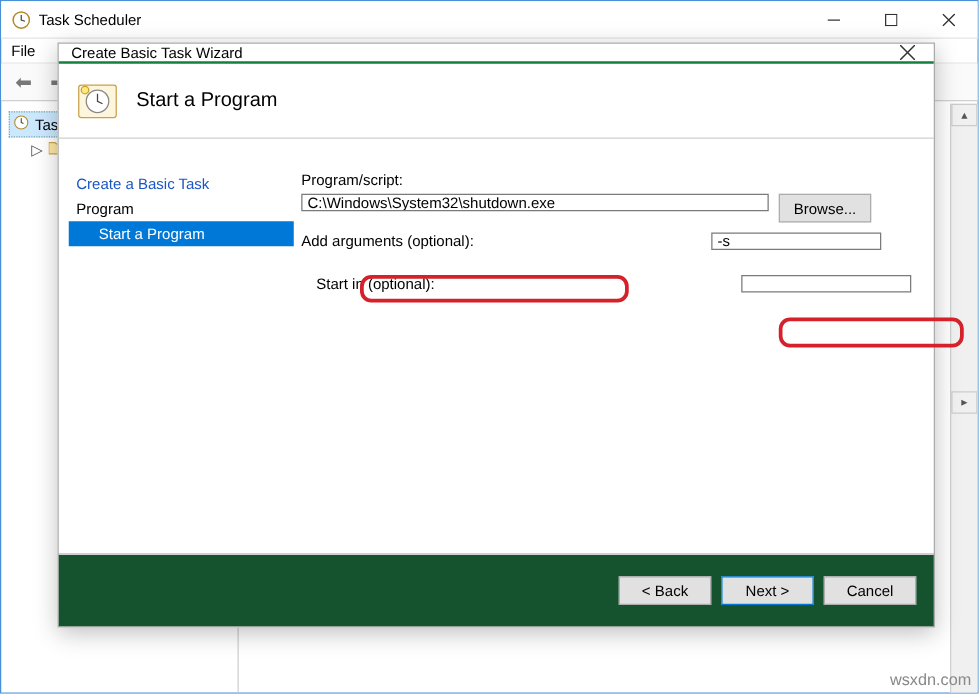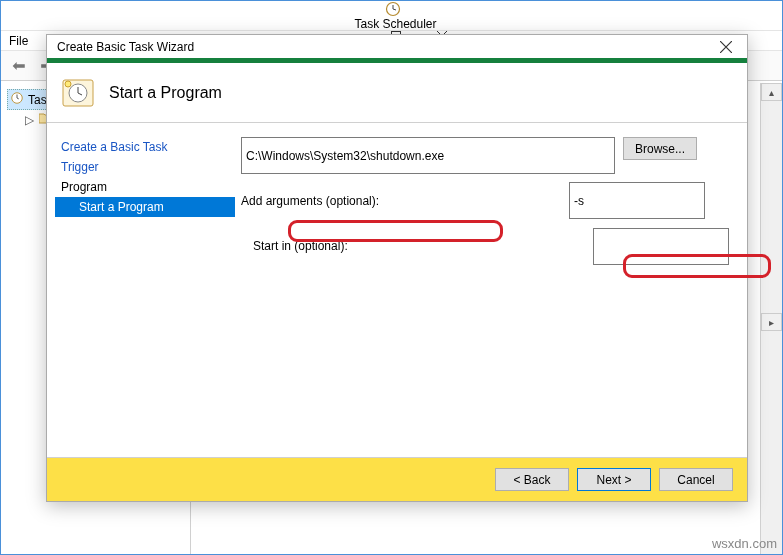--- a/index.html
+++ b/index.html
@@ -1,20 +1,20 @@
 <!DOCTYPE html>
 <html><head>
   <meta charset="utf-8">
   <style>
     * { box-sizing: border-box; font-family: "Segoe UI", Tahoma, sans-serif; font-size: 12px; }
     body { margin: 0; width: 783px; height: 555px; background: #fff; overflow: hidden; position: relative; }
 
     
     .parent-window { width: 783px; height: 555px; border: 1px solid #4a90d9; background: #fff; position: relative; }
-    .parent-titlebar { height: 30px; background: #fff; display: flex; align-items: center; padding-left: 8px; border-bottom: 1px solid #e5e5e5; flex-direction: column; }
+    .parent-titlebar { height: 30px; background: #fff; display: flex; align-items: center; padding-left: 8px; border-bottom: 1px solid #e5e5e5; }
     .parent-titlebar .icon { width: 16px; height: 16px; margin-right: 6px; }
     .parent-titlebar .title { flex: 1; }
     .win-controls { display: flex; height: 100%; }
     .win-btn { width: 46px; display: flex; align-items: center; justify-content: center; color: #555; }
     .parent-menu { height: 20px; padding-left: 8px; display: flex; align-items: center; border-bottom: 1px solid #e5e5e5; }
     .parent-toolbar { height: 30px; display: flex; align-items: center; padding-left: 6px; gap: 4px; border-bottom: 1px solid #d0d0d0; background: #fafafa; }
     .nav-arrow { width: 24px; height: 24px; display: flex; align-items: center; justify-content: center; color: #777; font-size: 16px; }
     .parent-body { position: absolute; top: 82px; left: 0; right: 0; bottom: 0; display: flex; }
     .tree-pane { width: 190px; border-right: 1px solid #d0d0d0; padding: 6px; }
     .tree-root { display: flex; align-items: center; gap: 4px; background: #cce8ff; border: 1px dotted #7aa; padding: 1px 2px; }
@@ -22,43 +22,43 @@
     .tree-expand { width: 10px; color: #555; }
     .right-strip { width: 22px; border-left: 1px solid #d0d0d0; background: #f0f0f0; position: relative; }
     .strip-up, .strip-down { position: absolute; left: 0; right: 0; height: 18px; display: flex; align-items: center; justify-content: center; background: #f0f0f0; border: 1px solid #ccc; font-size: 10px; color: #555;}
     .strip-up { top: 0; }
     .strip-down { top: 230px; }
     .center-pane { flex: 1; }
     .watermark { position: absolute; right: 6px; bottom: 4px; font-size: 13px; color: #888; }
 
     
     .wizard { position: absolute; left: 46px; top: 34px; width: 702px; height: 468px; background: #fff; border: 1px solid #aaa; box-shadow: 0 4px 18px rgba(0,0,0,0.25); }
-    .wiz-titlebar { height: 28px; display: flex; align-items: center; padding: 0 2px 0 10px; border-bottom: 5px solid #15803d; }
+    .wiz-titlebar { height: 16px; display: flex; align-items: center; padding: 0 2px 0 10px; border-bottom: 2px solid #15803d; }
     .wiz-titlebar .title { flex: 1; }
     .close-x { width: 38px; height: 100%; display:flex; align-items:center; justify-content:center; font-size: 15px; }
     .wiz-header { height: 60px; display: flex; align-items: center; padding-left: 14px; gap: 14px; border-bottom: 1px solid #d0d0d0; }
     .wiz-header .big-icon { width: 34px; height: 34px; }
     .wiz-header .heading { font-size: 16px; }
     .wiz-body { position: absolute; top: 90px; left: 0; right: 0; bottom: 42px; display: flex; }
     .wiz-nav { width: 190px; padding: 12px 0 0 8px; }
     .wiz-nav .step { padding: 3px 6px; color: #1a56c4; }
     .wiz-nav .sub { padding-left: 24px; }
     .wiz-nav .plain { color: #000; }
     .wiz-nav .selected { background: #0078d7; color: #fff; width: 180px; }
     .wiz-form { flex: 1; padding: 12px 18px 0 4px; }
     .form-row { margin-bottom: 8px; }
     .form-row.inline { display: flex; align-items: center; gap: 8px; }
     .label { margin-bottom: 4px; }
     .prog-wrap { display: flex; gap: 8px; }
-    input[type=text] { border: 1px solid #7a7a7a; height: 37px; padding: 1px 4px; background: #fff; font-size: 12px; }
+    input[type=text] { border: 1px solid #7a7a7a; height: 14px; padding: 1px 4px; background: #fff; font-size: 12px; }
     .prog-input { width: 374px; }
     .arg-input { width: 136px; }
     .start-input { width: 136px; }
     .btn { height: 23px; min-width: 74px; background: #e1e1e1; border: 1px solid #adadad; padding: 0 10px; }
-    .wiz-footer { position: absolute; left: 0; right: 0; bottom: 0; height: 44px; border-top: 1px solid #d0d0d0; display: flex; align-items: center; justify-content: flex-end; gap: 8px; padding-right: 14px; background: #fde047; }
+    .wiz-footer { position: absolute; left: 0; right: 0; bottom: 0; height: 58px; border-top: 1px solid #d0d0d0; display: flex; align-items: center; justify-content: flex-end; gap: 8px; padding-right: 14px; background: #14532d; }
     .highlight1 { position:absolute; left: 241px; top: 185px; width: 215px; height: 22px; border: 3px solid #d4212a; border-radius: 9px; pointer-events: none; }
     .highlight2 { position:absolute; left: 576px; top: 219px; width: 148px; height: 24px; border: 3px solid #d4212a; border-radius: 9px; pointer-events: none; }
 
     
     .clock-svg { width: 100%; height: 100%; }
   </style>
 </head>
 <body>
 
 <div class="parent-window">
@@ -136,26 +136,26 @@
           <circle cx="17" cy="17" r="9" fill="#fff" stroke="#888"></circle>
           <path d="M17 11v6l4 2" stroke="#444" fill="none"></path>
           <circle cx="7" cy="8" r="3" fill="#ffeb7a" stroke="#caa030"></circle>
         </svg>
     </span>
     <span class="heading">Start a Program</span>
   </div>
   <div class="wiz-body">
     <div class="wiz-nav">
       <div class="step">Create a Basic Task</div>
-      <div class="step">Trigger</div>
       <div class="step plain">Program</div>
       <div class="step sub selected">Start a Program</div>
     </div>
     <div class="wiz-form">
       <div class="form-row">
+        <div class="label">Program/script:</div>
         <div class="prog-wrap">
           <input type="text" class="prog-input" value="C:\Windows\System32\shutdown.exe" style="">
           <button class="btn">Browse...</button>
         </div>
       </div>
       <div class="form-row inline">
         <div class="label" style="width:320px;margin:0">Add arguments (optional):</div>
         <input type="text" class="arg-input" value="-s" style="">
       </div>
       <div class="form-row inline">

